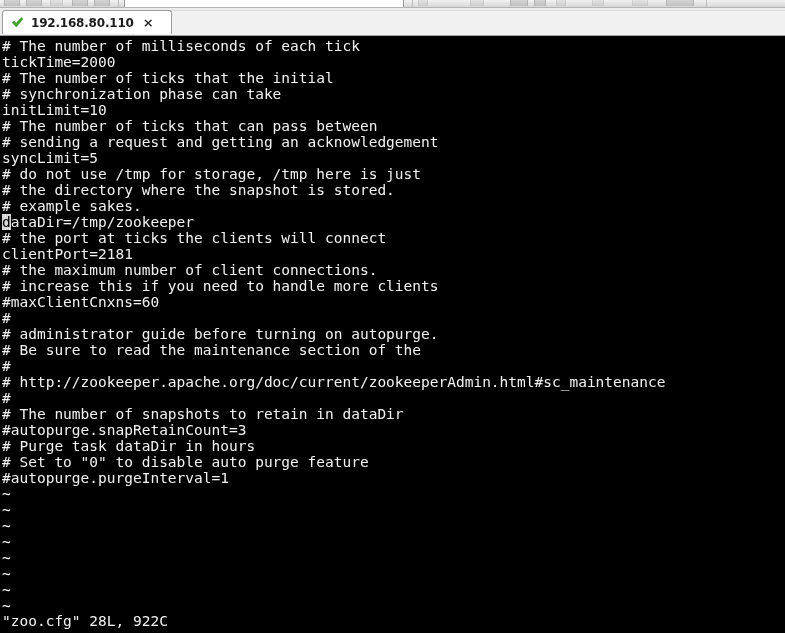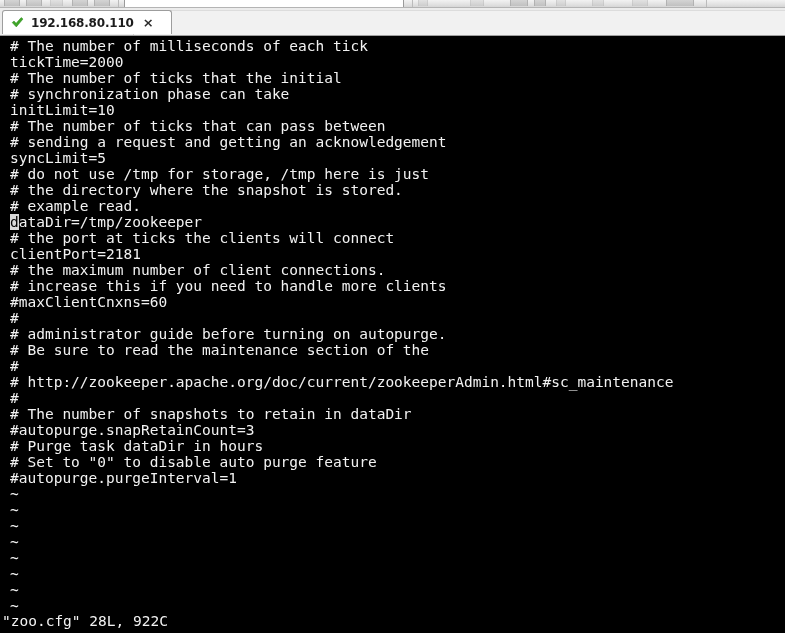--- a/index.html
+++ b/index.html
@@ -126,21 +126,21 @@
 
   
   .terminal {
     position: absolute;
     left: 0;
     top: 36px;
     width: 785px;
     height: 597px;
     background: #000000;
     overflow: hidden;
-    padding: 2px 0 0 10px;
+    padding: 2px 0 0 2px;
     box-sizing: border-box;
   }
   .term-line {
     font-family: "DejaVu Sans Mono", monospace;
     font-size: 14.5px;
     line-height: 16px;
     height: 16px;
     color: #f2f2f2;
     white-space: pre;
     letter-spacing: 0px;
@@ -204,21 +204,21 @@
     <div class="term-line"># The number of milliseconds of each tick</div>
     <div class="term-line">tickTime=2000</div>
     <div class="term-line"># The number of ticks that the initial</div>
     <div class="term-line"># synchronization phase can take</div>
     <div class="term-line">initLimit=10</div>
     <div class="term-line"># The number of ticks that can pass between</div>
     <div class="term-line"># sending a request and getting an acknowledgement</div>
     <div class="term-line">syncLimit=5</div>
     <div class="term-line"># do not use /tmp for storage, /tmp here is just</div>
     <div class="term-line"># the directory where the snapshot is stored.</div>
-    <div class="term-line"># example read.</div>
+    <div class="term-line"># example sakes.</div>
 
     <div class="term-line"><span class="cursor">d</span><span>ataDir=/tmp/zookeeper</span></div>
 
     <div class="term-line"># the port at ticks the clients will connect</div>
     <div class="term-line">clientPort=2181</div>
     <div class="term-line"># the maximum number of client connections.</div>
     <div class="term-line"># increase this if you need to handle more clients</div>
     <div class="term-line">#maxClientCnxns=60</div>
     <div class="term-line">#</div>
     <div class="term-line"># administrator guide before turning on autopurge.</div>

